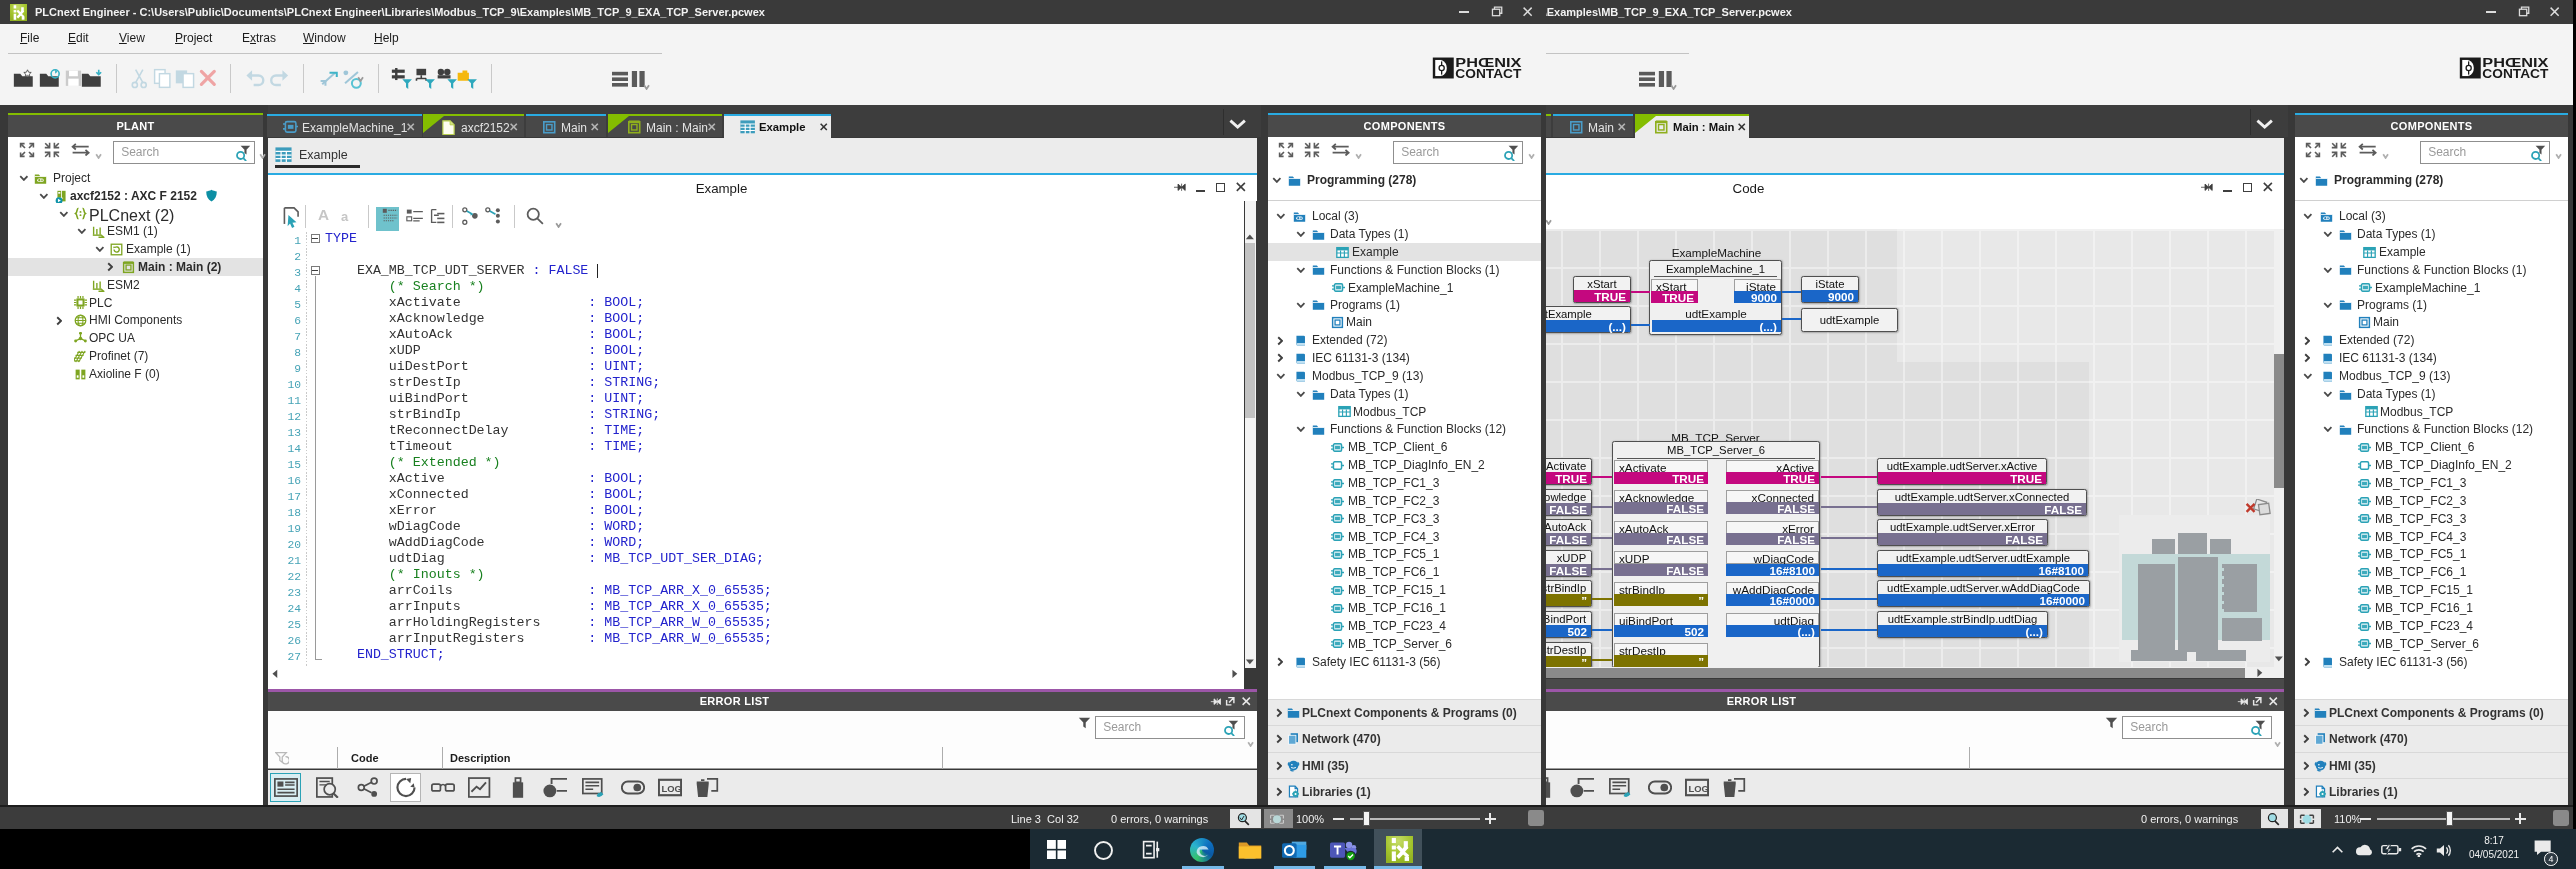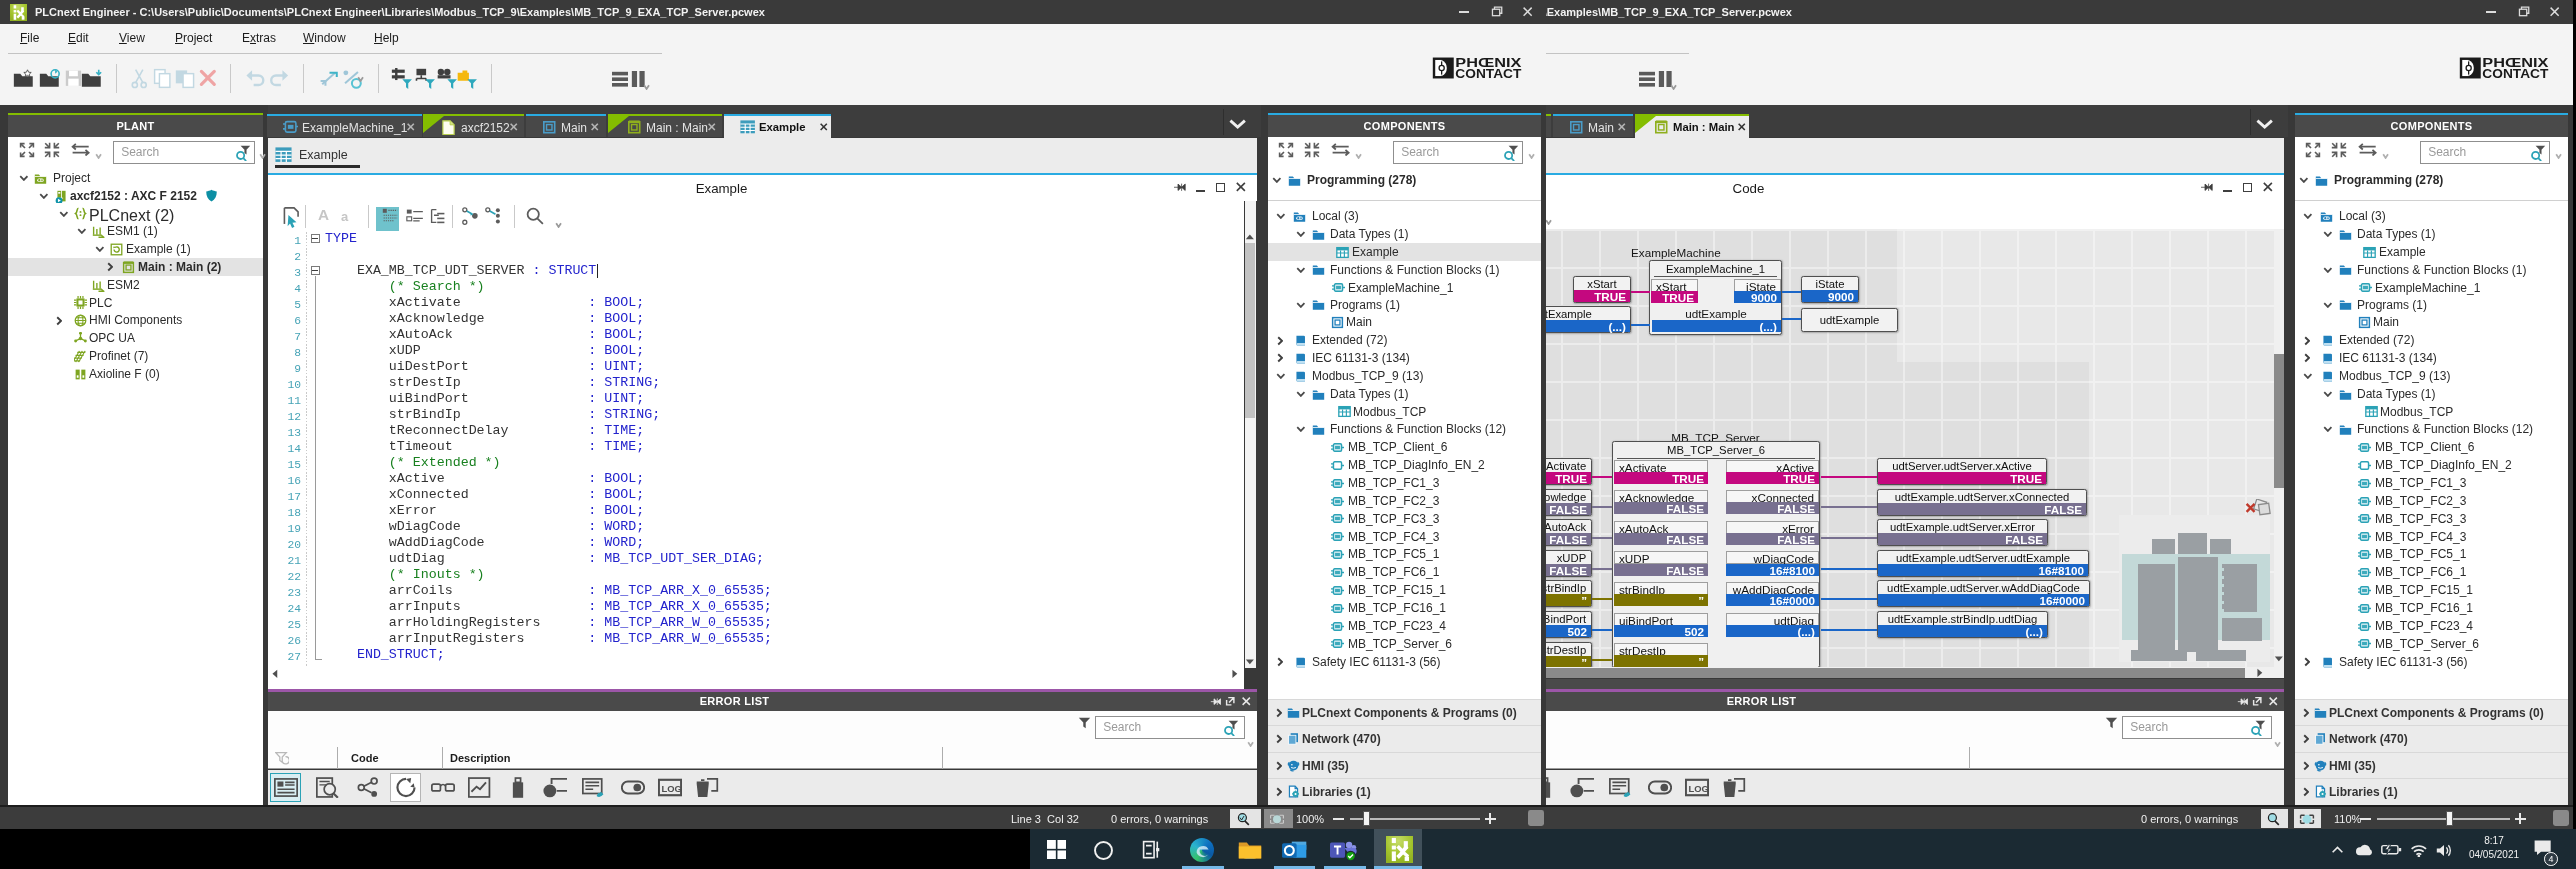--- a/index.html
+++ b/index.html
@@ -235,21 +235,21 @@
       <path d="M1 1 L11 11 M11 1 L1 11" stroke="#3f3f3f" stroke-width="2"></path>
     </svg>
     <div class="abs" style="left:268px;top:201px;width:989px;height:28px;background:#fff"></div>
     <svg class="abs" style="left:518px;top:219px" width="7.2" height="6.4" viewBox="0 0 9 8">
       <polyline points="1.5,1.5 4.5,6.2 7.5,1.5" stroke="#9a9a9a" stroke-width="2.2" fill="none"></polyline>
     </svg>
     <div class="abs" style="left:268px;top:229px;width:979px;height:438px;background-color:#dfdfdf;background-image:linear-gradient(to right,#ececec 0 2px,transparent 2px),linear-gradient(to bottom,#ececec 0 2px,transparent 2px);background-size:38px 38px">
       <div class="abs" style="left:602px;top:0;width:377px;height:133px;background:rgba(255,255,255,.28)"></div>
       <div class="abs" style="left:794px;top:133px;width:185px;height:305px;background:rgba(255,255,255,.28)"></div>
     </div>
-    <div class="abs" style="left:604px;top:246px;width:121px;font-size:11.7px;color:#161616">ExampleMachine</div>
+    <div class="abs" style="left:629px;top:246px;width:121px;text-align:center;font-size:11.7px;color:#161616">ExampleMachine</div>
     <div class="fbox" style="left:622px;top:260px;width:133px;height:75px;background:#f0f0f0">
       <div class="lab" style="top:1.6px;text-align:center">ExampleMachine_1</div>
       <div class="abs" style="left:4px;top:15.3px;right:4px;height:0.8px;background:#555"></div>
     </div>
     <div class="pinlab" style="left:624px;top:279px;width:47px;height:13px;text-align:left;padding:0 4px">xStart</div>
     <div class="pinbar" style="left:624px;top:291px;width:47px;height:12px;background:#c4087f;padding-right:4px">TRUE</div>
     <div class="pinlab" style="left:707px;top:279px;width:47px;height:13px;text-align:right;padding:0 4px">iState</div>
     <div class="pinbar" style="left:707px;top:291px;width:47px;height:12px;background:#1a66c8;padding-right:4px">9000</div>
     <div class="abs" style="left:624px;top:307px;width:130px;text-align:center;font-size:11.7px;color:#161616">udtExample</div>
     <div class="pinbar" style="left:625px;top:320px;width:129px;height:12px;background:#1a66c8;padding-right:4px">(...)</div>
@@ -322,21 +322,21 @@
     <div class="pinlab" style="left:587px;top:643px;width:94px;height:13px;text-align:left;padding:0 4px">strDestIp</div>
     <div class="pinbar" style="left:587px;top:655px;width:94px;height:12px;background:#7d7300;padding-right:4px">”</div>
     <div class="fbox" style="left:462px;top:642px;width:103px;height:26.6px">
       <div class="lab" style="top:0.8px;text-align:right;padding-right:4.8px;">strDestIp</div>
       <div class="fbar" style="left:0;right:0;top:13px;height:12px;background:#7d7300;padding-right:4px">”</div>
     </div>
     <div class="abs" style="left:565px;top:659px;width:20px;height:2.4px;background:#7d7300"></div>
     <div class="pinlab" style="left:699px;top:460px;width:93px;height:13px;text-align:right;padding:0 4px">xActive</div>
     <div class="pinbar" style="left:699px;top:472px;width:93px;height:12px;background:#c4087f;padding-right:4px">TRUE</div>
     <div class="fbox" style="left:850px;top:458px;width:170px;height:26.6px">
-      <div class="lab" style="top:0.8px;text-align:center;">udtServer.udtServer.xActive</div>
+      <div class="lab" style="top:0.8px;text-align:center;">udtExample.udtServer.xActive</div>
       <div class="fbar" style="left:0;right:0;top:13px;height:12px;background:#c4087f;padding-right:4px">TRUE</div>
     </div>
     <div class="abs" style="left:794px;top:476px;width:56px;height:2.4px;background:#c4087f"></div>
     <div class="pinlab" style="left:699px;top:490px;width:93px;height:13px;text-align:right;padding:0 4px">xConnected</div>
     <div class="pinbar" style="left:699px;top:502px;width:93px;height:12px;background:#787090;padding-right:4px">FALSE</div>
     <div class="fbox" style="left:850px;top:489px;width:210px;height:26.6px">
       <div class="lab" style="top:0.8px;text-align:center;">udtExample.udtServer.xConnected</div>
       <div class="fbar" style="left:0;right:0;top:13px;height:12px;background:#787090;padding-right:4px">FALSE</div>
     </div>
     <div class="abs" style="left:794px;top:506px;width:56px;height:2.4px;background:#787090"></div>
@@ -1185,21 +1185,21 @@
 27</div>
     <div class="abs" style="left:306px;top:232px;width:0.8px;height:435px;background:repeating-linear-gradient(#c9c9c9 0 1.6px,transparent 1.6px 3.2px)"></div>
     <div class="abs" style="left:315px;top:276px;width:0.8px;height:383px;background:#9a9a9a"></div>
     <div class="abs" style="left:315px;top:659px;width:7.2px;height:0.8px;background:#9a9a9a"></div>
     <div class="abs" style="left:311px;top:234px;width:8.9px;height:8.9px;background:#fff;border:0.8px solid #7a7a7a"></div>
     <div class="abs" style="left:312px;top:238px;width:5.6px;height:1.2px;background:#3f3f3f"></div>
     <div class="abs" style="left:311px;top:266px;width:8.9px;height:8.9px;background:#fff;border:0.8px solid #7a7a7a"></div>
     <div class="abs" style="left:312px;top:270px;width:5.6px;height:1.2px;background:#3f3f3f"></div>
     <div class="code" style="left:325px;top:231px"><span class="k">TYPE</span>
 
-    EXA_MB_TCP_UDT_SERVER<span class="k"> : STRUCT</span>
+    EXA_MB_TCP_UDT_SERVER<span class="k"> : FALSE</span>
 <span class="c">        (* Search *)</span>
         xActivate<span class="k">                : BOOL;</span>
         xAcknowledge<span class="k">             : BOOL;</span>
         xAutoAck<span class="k">                 : BOOL;</span>
         xUDP<span class="k">                     : BOOL;</span>
         uiDestPort<span class="k">               : UINT;</span>
         strDestIp<span class="k">                : STRING;</span>
         uiBindPort<span class="k">               : UINT;</span>
         strBindIp<span class="k">                : STRING;</span>
         tReconnectDelay<span class="k">          : TIME;</span>

